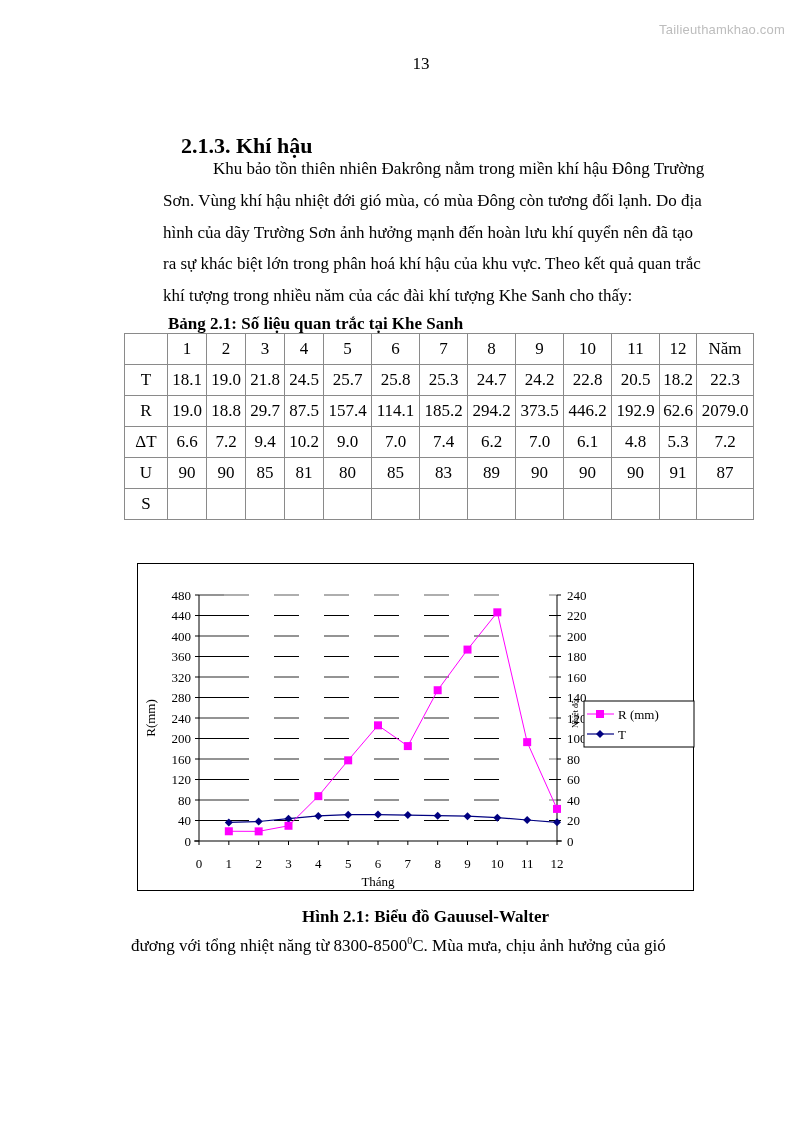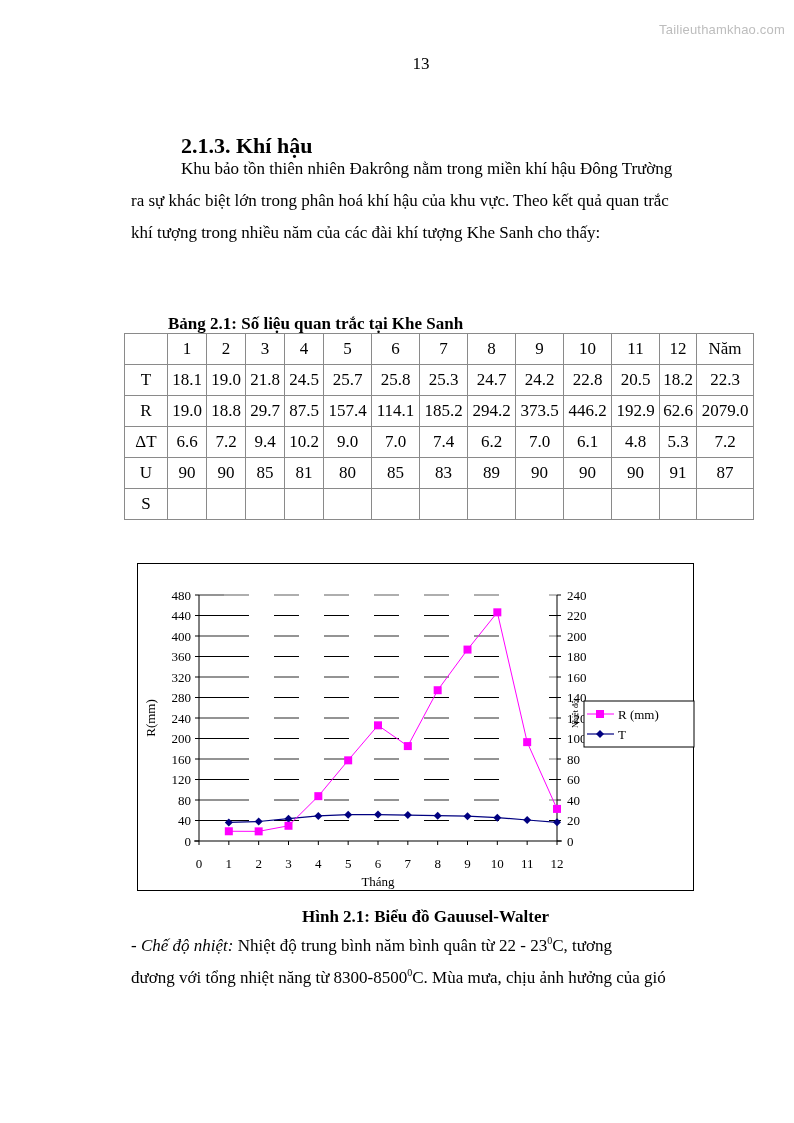--- a/index.html
+++ b/index.html
@@ -22,22 +22,24 @@
   sup { font-size: 10px; vertical-align: 7px; line-height: 0; }
 </style>
 </head>
 <body>
 
 <div class="watermark">Tailieuthamkhao.com</div>
 <div class="page-num">13</div>
 
 <div class="heading">2.1.3. Khí hậu</div>
 
-<div class="para" style="top:153px;">
+<div class="para" style="top:153px;margin-left:32px;">
   <div><span class="indent"></span><span>Khu bảo tồn thiên nhiên Đakrông nằm trong miền khí hậu Đông Trường</span></div>
+  <div>Sơn. Vùng khí hậu nhiệt đới gió mùa, có mùa Đông còn tương đối lạnh. Do địa</div>
+  <div>hình của dãy Trường Sơn ảnh hưởng mạnh đến hoàn lưu khí quyển nên đã tạo</div>
   <div>ra sự khác biệt lớn trong phân hoá khí hậu của khu vực. Theo kết quả quan trắc</div>
   <div>khí tượng trong nhiều năm của các đài khí tượng Khe Sanh cho thấy:</div>
 </div>
 
 <div class="table-caption">Bảng 2.1: Số liệu quan trắc tại Khe Sanh</div>
 
 <table class="obs" id="obs-table">
   <colgroup>
     <col style="width:43px">
       <col style="width:39px">
@@ -368,15 +370,14 @@
       <text x="480" y="155" font-size="13" font-family="&quot;Liberation Serif&quot;, &quot;DejaVu Serif&quot;, serif">R (mm)</text>
       <line x1="449" y1="170" x2="476" y2="170" stroke="#000080" stroke-width="1.2"></line>
       <polygon points="462,166,466,170,462,174,458,170" fill="#000080"></polygon>
       <text x="480" y="175" font-size="13" font-family="&quot;Liberation Serif&quot;, &quot;DejaVu Serif&quot;, serif">T</text>
     </svg>
 </div>
 
 <div class="fig-caption">Hình 2.1: Biểu đồ Gauusel-Walter</div>
 
 <div class="para2">
-  <div><span class="indent" style="width:40px"></span><span>- </span><i>Chế độ nhiệt:</i><span> Nhiệt độ trung bình năm bình quân từ 22 - 23</span><sup>0</sup><span>C, tương</span></div>
   <div><span>đương với tổng nhiệt năng từ 8300-8500</span><sup>0</sup><span>C. Mùa mưa, chịu ảnh hưởng của gió</span></div>
 </div>
 
 </body></html>

